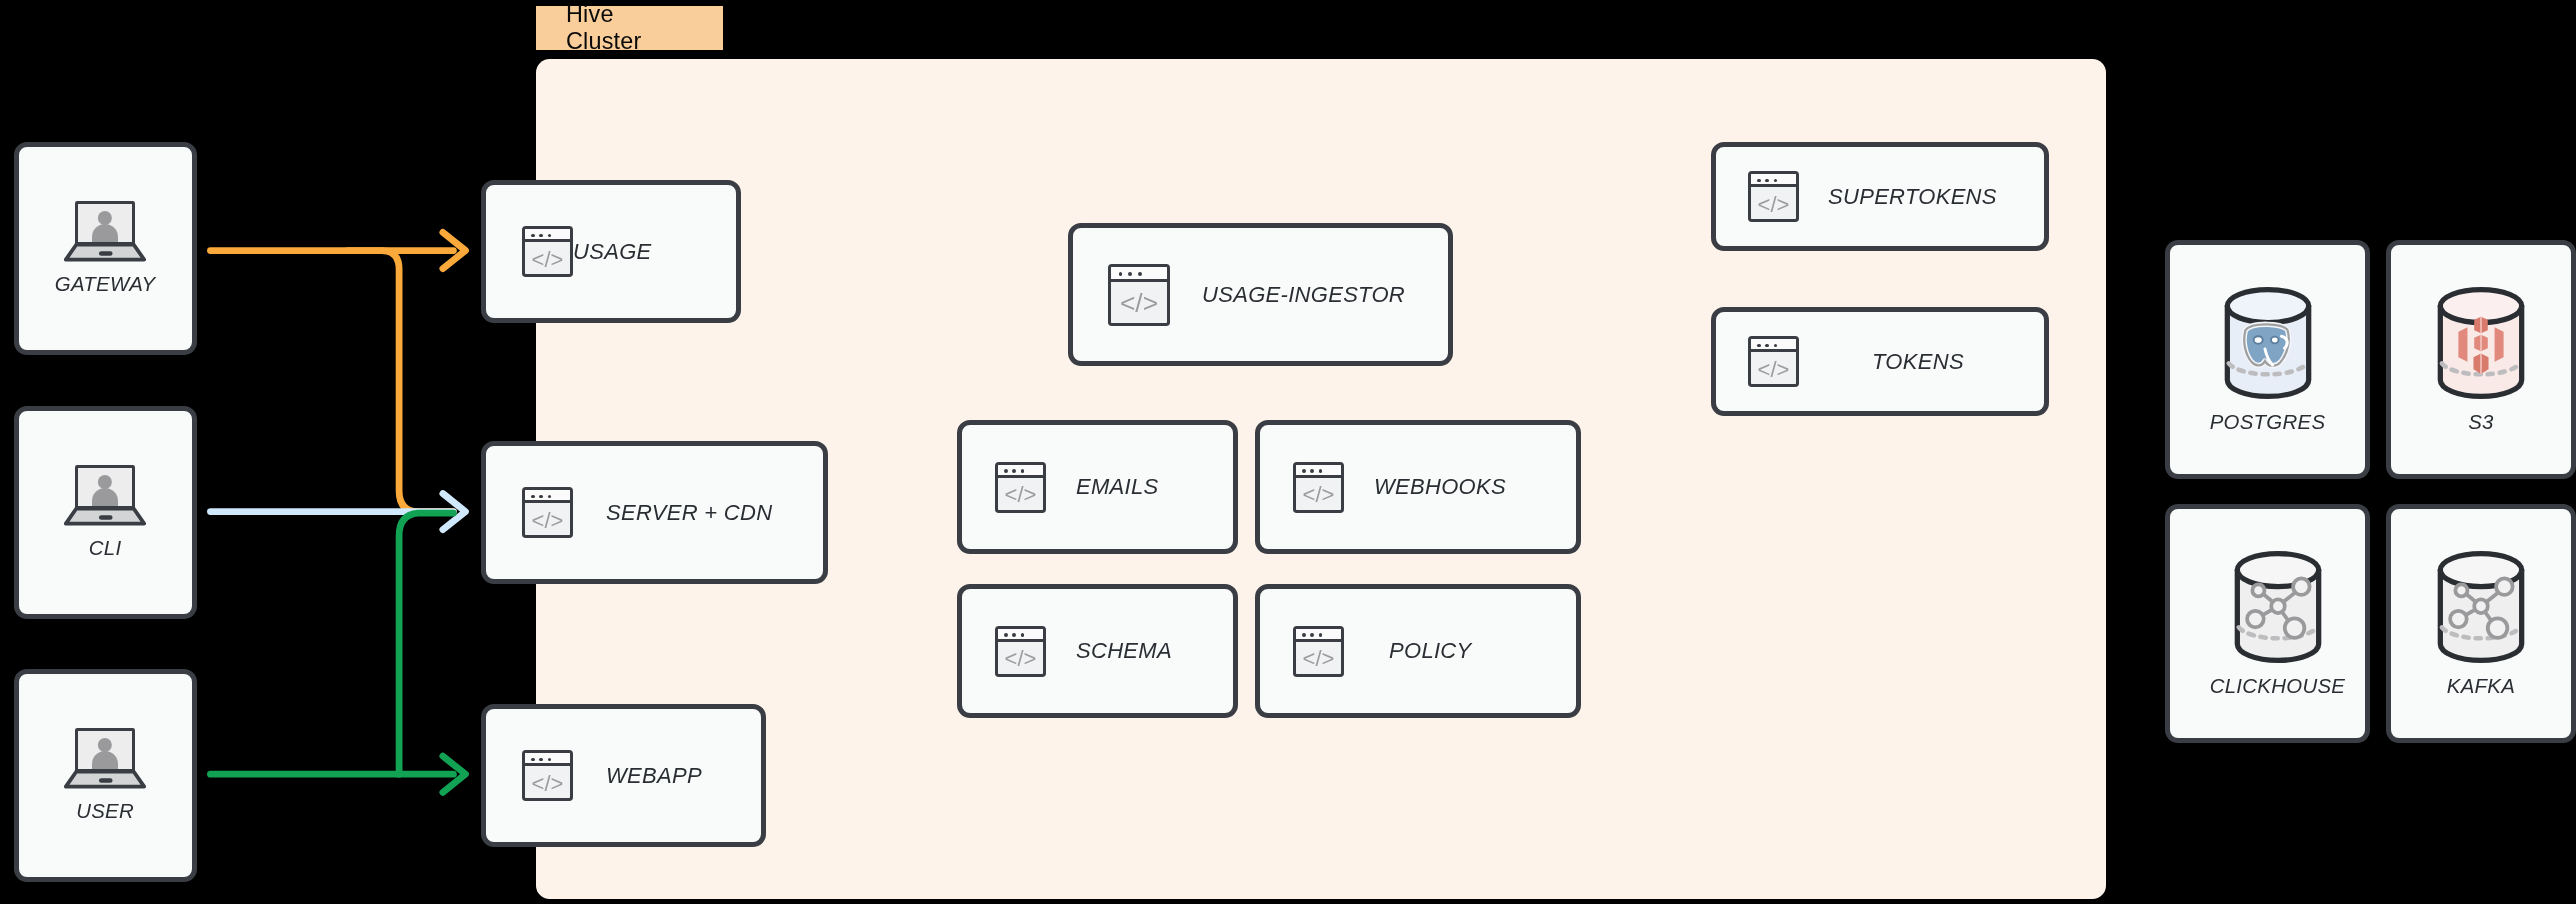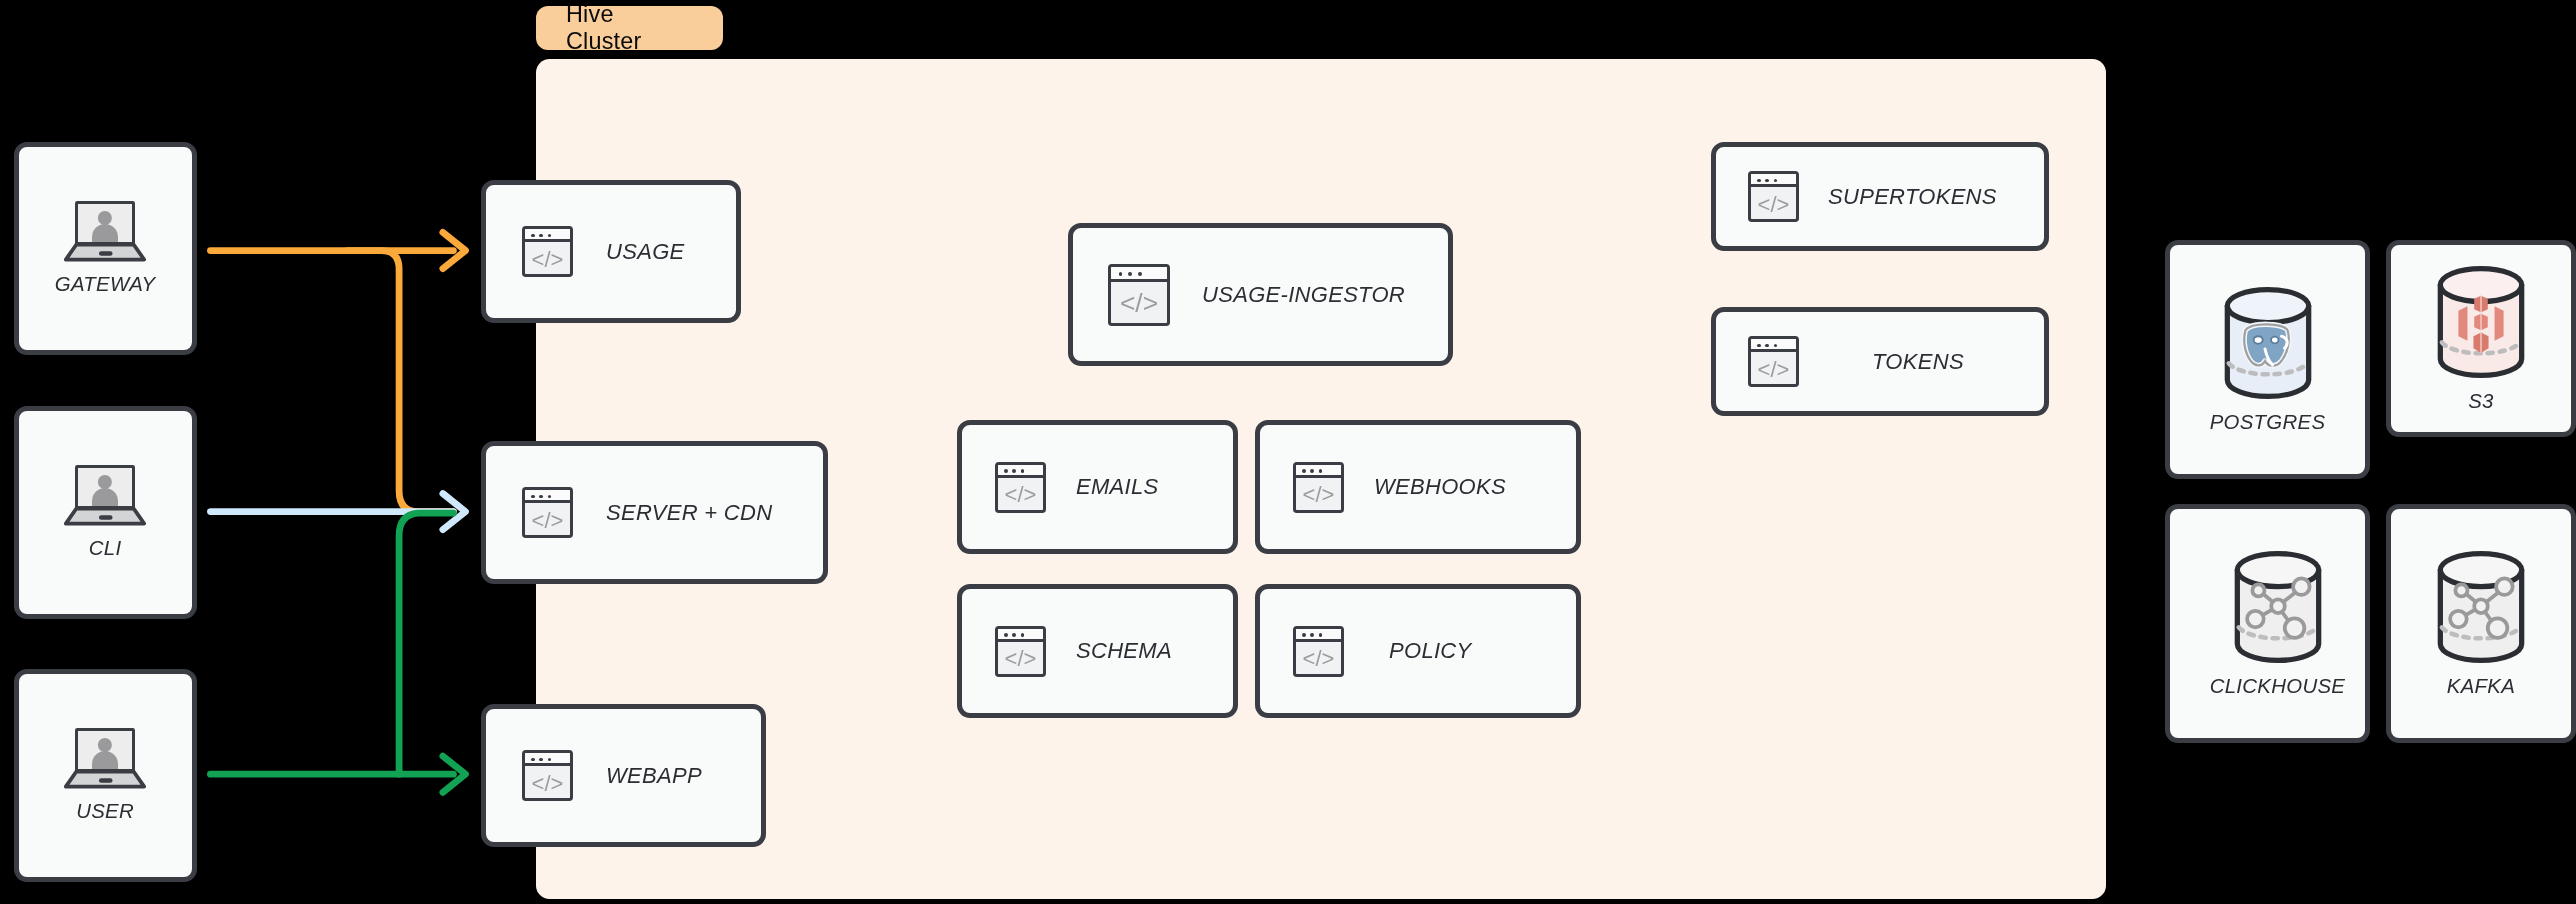--- a/index.html
+++ b/index.html
@@ -2,21 +2,21 @@
 <html style="font-size:12px"><head>
 <meta charset="utf-8">
 <style>
   html,body{margin:0;padding:0;background:#000;}
   body{width:2576px;height:904px;position:relative;overflow:hidden;
        font-family:"Liberation Sans",sans-serif;}
   #stage{position:absolute;left:0;top:0;width:2576px;height:904px;background:#000000;}
 
   
   .cluster-panel{position:absolute;background:#FDF3EB;border-radius:13.6px;}
-  .cluster-tag{position:absolute;background:#F9CE9B;border-radius:12px;
+  .cluster-tag{position:absolute;background:#F9CE9B;border-radius:0;
       display:flex;align-items:center;justify-content:center;
       font-size:23.4px;color:#0A0A0A;font-weight:400;letter-spacing:0.2px;
       padding:0 30px;box-sizing:border-box;}
 
   
   .node{position:absolute;background:#F9FAFA;border:5.3px solid #3A3E44;
         border-radius:13px;box-sizing:border-box;}
   .node.vert{display:flex;flex-direction:column;align-items:center;justify-content:center;}
   .node.horiz{display:flex;flex-direction:row;align-items:center;}
   .node-label{font-style:italic;color:#2A2E33;white-space:nowrap;letter-spacing:0.3px;}
@@ -130,21 +130,21 @@
 
   <div class="node horiz" style="left:481px;top:180px;width:260px;height:143px;">
     <div class="browser" style="margin-left:36px;">
       <div class="br-bar">
         <span class="br-dot" style="left:6px;"></span>
         <span class="br-dot" style="left:14.3px;"></span>
         <span class="br-dot" style="left:22.6px;"></span>
       </div>
       <div class="br-code">&lt;/&gt;</div>
     </div>
-    <div class="node-label" style="margin-left:33px;font-style:italic;">USAGE</div>
+    <div class="node-label" style="font-style:italic;">USAGE</div>
   </div>
 
   <div class="node horiz" style="left:481px;top:441px;width:347px;height:143px;">
     <div class="browser" style="margin-left:36px;">
       <div class="br-bar">
         <span class="br-dot" style="left:6px;"></span>
         <span class="br-dot" style="left:14.3px;"></span>
         <span class="br-dot" style="left:22.6px;"></span>
       </div>
       <div class="br-code">&lt;/&gt;</div>
@@ -263,21 +263,21 @@
           <ellipse cx="-13" cy="-9" rx="6" ry="5" fill="#FFFFFF" stroke="#5B7E9E" stroke-width="2.5"></ellipse>
           <ellipse cx="9" cy="-9" rx="5" ry="4.5" fill="#FFFFFF" stroke="#5B7E9E" stroke-width="2.5"></ellipse>
           <path d="M-4 3 C-2 12 0 18 6 24" fill="none" stroke="#FFFFFF" stroke-width="4" stroke-linecap="round"></path>
           <path d="M18 -14 C26 -12 28 -4 22 2" fill="none" stroke="#FFFFFF" stroke-width="4" stroke-linecap="round"></path>
         </g>
       </svg>
     </div>
     <div class="node-label">POSTGRES</div>
   </div>
 
-  <div class="node vert" style="left:2386px;top:240px;width:190px;height:197px;">
+  <div class="node vert" style="left:2386px;top:240px;width:190px;height:239px;">
     <div class="cyl">
       <svg width="112" height="116" viewBox="0 0 148 154">
         <path d="M20 28 V126 A54 22 0 0 0 128 126 V28 Z" fill="#F9EAE8" stroke="#2A2E33" stroke-width="7" stroke-linejoin="round"></path>
         <ellipse cx="74" cy="28" rx="54" ry="22" fill="#FBF0EF" stroke="#2A2E33" stroke-width="7"></ellipse>
         <path d="M22 104 A54 20 0 0 0 126 104" fill="none" stroke="#BDBDBF" stroke-width="6" stroke-dasharray="7 9" stroke-linecap="round"></path>
         <g transform="translate(74,80)">
           <path d="M-30 -18 L-18 -24 L-18 22 L-30 16 Z" fill="#E0897C"></path>
           <path d="M30 -18 L18 -24 L18 22 L30 16 Z" fill="#E0897C"></path>
           <path d="M-9 -34 L0 -38 L9 -34 L9 -20 L0 -16 L-9 -20 Z" fill="#D87A6C"></path>
           <path d="M-9 -10 L0 -14 L9 -10 L9 4 L0 8 L-9 4 Z" fill="#E0897C"></path>

